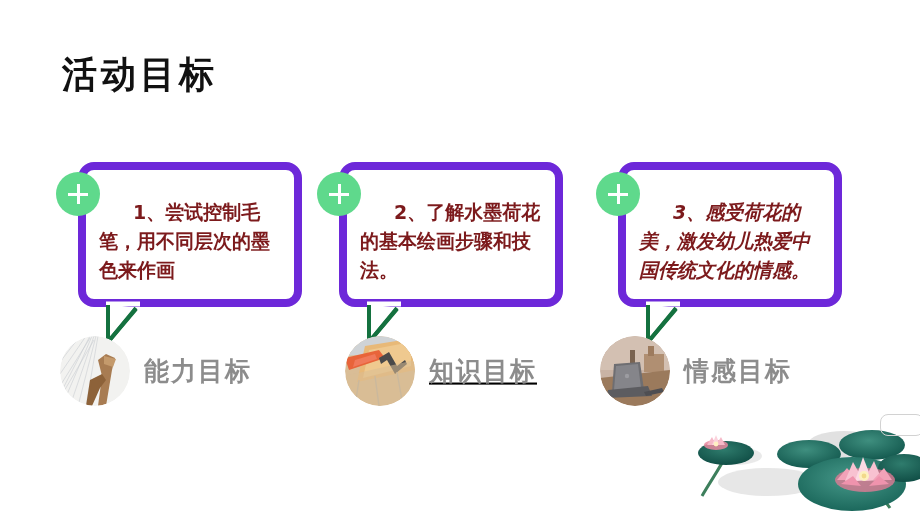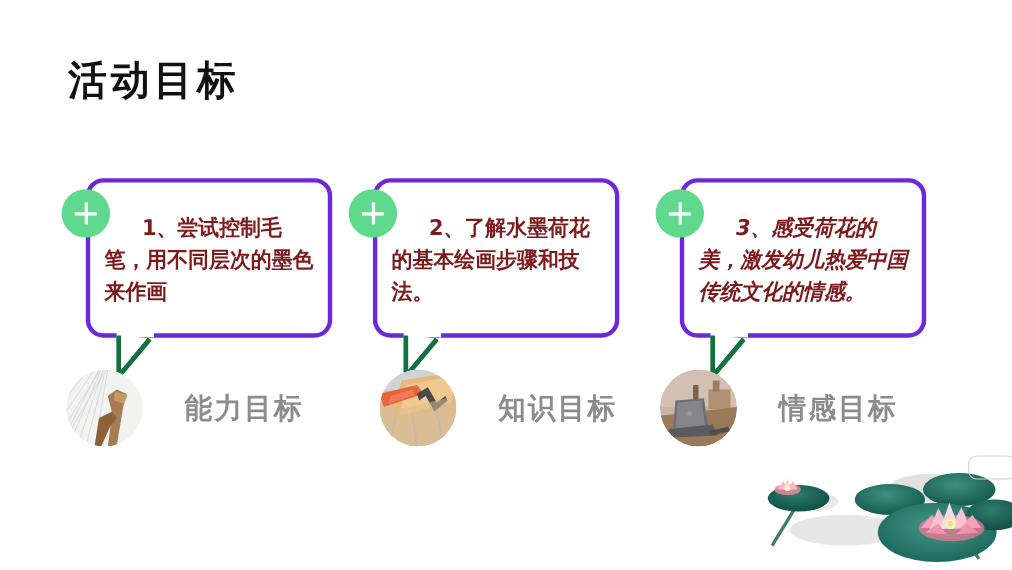--- a/index.html
+++ b/index.html
@@ -36,21 +36,21 @@
 
   
   .bubble-group {
     position: absolute;
     top: 162px;
   }
   .bubble {
     position: relative;
     width: 224px;
     height: 145px;
-    border: 4px solid #6d28d9;
+    border: 8px solid #6d28d9;
     border-radius: 16px;
     background: #ffffff;
     box-sizing: border-box;
   }
   .bubble-text {
     position: absolute;
     left: 13px;
     right: 8px;
     top: 28px;
     font-family: "DejaVu Sans", sans-serif;
@@ -92,21 +92,20 @@
   }
   .plus-badge .plus-v { width: 3px; height: 20px; }
   .plus-badge .plus-h { width: 20px; height: 3px; }
 
   
   .footer-item {
     position: absolute;
     top: 336px;
     display: flex;
     align-items: center;
-    gap: 24px;
   }
   .photo-circle {
     width: 70px;
     height: 70px;
     border-radius: 50%;
     overflow: hidden;
     position: relative;
     flex: 0 0 auto;
   }
   .photo-circle svg { display: block; }
@@ -215,21 +214,21 @@
           </g>
           <path d="M38,24 L46,18 L55,22 L52,34 L46,70 L38,70 L42,40 Z" fill="#a87c52"></path>
           <path d="M30,44 L42,38 L46,44 L40,52 L32,70 L26,70 Z" fill="#8d6239"></path>
           <path d="M44,20 L56,23 L53,31 L44,28 Z" fill="#c49a6c"></path>
         </g>
       </svg>
     </div>
     <div class="footer-label">能力目标</div>
   </div>
 
-  <div class="footer-item" style="left:345px;">
+  <div class="footer-item" style="left:345px;text-decoration:underline;">
     <div class="photo-circle">
       <svg width="70" height="70" viewBox="0 0 70 70">
         <defs>
           <clipPath id="c2">
               <circle cx="35" cy="35" r="35"></circle>
             </clipPath>
         </defs>
         <g clip-path="url(#c2)">
           <rect width="70" height="70" fill="#d9bd96"></rect>
           <path d="M0,0 L70,0 L70,14 L0,20 Z" fill="#cfd3d6"></path>

